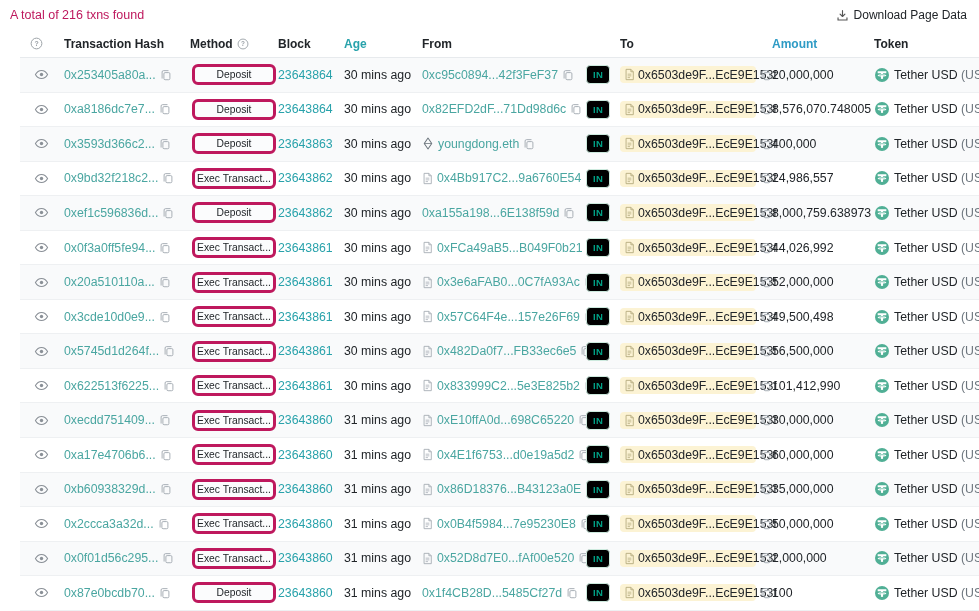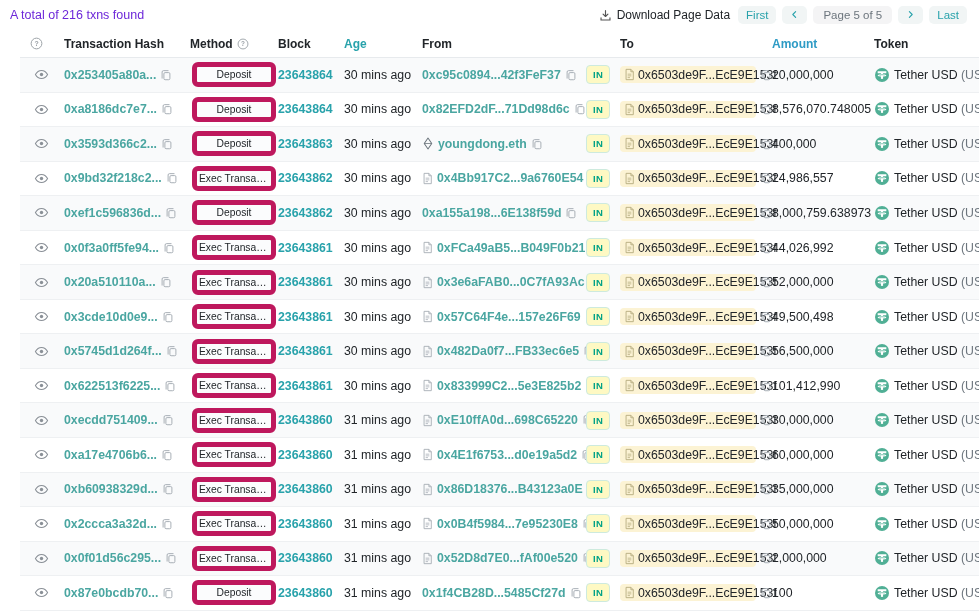--- a/index.html
+++ b/index.html
@@ -3,49 +3,49 @@
 <meta charset="utf-8">
 <style>
   * { margin:0; padding:0; box-sizing:border-box; }
   html,body { width:979px; height:611px; overflow:hidden; background:#fff;
     font-family:"Liberation Sans","DejaVu Sans",sans-serif; color:#212529; }
 
   .wrap { width:979px; height:611px; }
 
   
   .toolbar { height:30px; display:flex; align-items:center; justify-content:space-between; padding:0 12px 0 10px; }
-  .total { font-size:12.5px; color:#6d28d9; }
+  .total { font-size:12.5px; color:#be185d; }
   .tb-right { display:flex; align-items:center; gap:8px; }
   .download { display:flex; align-items:center; gap:5px; font-size:12px; color:#212529; cursor:pointer; }
   .pg { display:flex; align-items:center; gap:6px; }
   .pg-btn { font-size:11.5px; padding:3px 8px; border-radius:5px; background:#f1f5f5; color:var(--link-cyan); cursor:pointer; }
   .pg-info { font-size:11.5px; padding:3px 10px; border-radius:5px; background:#f4f4f5; color:#6c757d; }
 
   
   .grid-row { display:grid; grid-template-columns:34px 126px 88px 66px 78px 164px 34px 152px 102px 1fr;
     align-items:center; padding-left:10px;margin-left:20px; }
   .thead { height:28px; border-bottom:1px solid #e7eaed; font-size:12px; font-weight:700; color:#212529; }
   .thead .hcell { display:flex; align-items:center; gap:4px; }
   .h-age { color:var(--link-cyan); cursor:pointer; }
   .h-amount { color:var(--link-blue); cursor:pointer; }
 
   .rows { }
   .row { height:34.55px; border-bottom:1px solid #eef0f2; font-size:12.3px; }
   .row:nth-child(odd) { background:#f9fafb; }
   .cell { display:flex; align-items:center; gap:4px; min-width:0; }
   .c-eye { justify-content:flex-start; padding-left:4px; }
-  a.link { color:var(--link-teal); text-decoration:none; cursor:pointer; white-space:nowrap;font-weight:bold; }
+  a.link { color:var(--link-teal); text-decoration:none; cursor:pointer; white-space:nowrap; }
   a.blocklink { color:var(--link-cyan); }
   .age-text { color:#212529; white-space:nowrap;text-align:center; }
   .pill { display:inline-block; width:84px; text-align:center; font-size:10.3px; color:#212529;
-    background:#fbfcfd; border:5px solid #be185d; border-radius:6px; padding:2px 2px;
+    background:#fbfcfd; border:3px solid #be185d; border-radius:6px; padding:2px 2px;
     white-space:nowrap; overflow:hidden; text-overflow:ellipsis; }
   .c-method { justify-content:center; }
   .in-badge { display:inline-block; font-size:9.5px; font-weight:700; color:var(--badge-green);
-    background:#fef9c3; border:1px solid #cdeade; border-radius:4px; padding:3px 6px; letter-spacing:.3px; }
+    background:#000000; border:1px solid #cdeade; border-radius:4px; padding:3px 6px; letter-spacing:.3px; }
   .to-hl { background:var(--highlight-yellow); border-radius:4px; padding:1.5px 4px; display:flex; align-items:center; gap:3px; min-width:0; }
   .to-hl a { color:#212529; }
   .copy-btn { display:inline-flex; cursor:pointer; flex:none; }
   .icn { display:inline-flex; flex:none; }
   .c-amount span { white-space:nowrap; }
   .token-name { color:#212529; text-decoration:none; white-space:nowrap; cursor:pointer; }
   .token-sym { color:#6c757d; }
 </style>
 </head>
 <body>
@@ -57,35 +57,20 @@
     <div class="tb-right">
       <div class="download">
         <span class="icn">
           <svg width="13" height="13" viewBox="0 0 16 16">
               <path d="M8 2v7M5 6.2 8 9.2l3-3" fill="none" stroke="#555" stroke-width="1.4" stroke-linecap="round" stroke-linejoin="round"></path>
               <path d="M2.5 11v2.5h11V11" fill="none" stroke="#555" stroke-width="1.4" stroke-linecap="round"></path>
             </svg>
         </span>
         <span>Download Page Data</span>
       </div>
-      <div class="pg">
-        <span class="pg-btn">First</span>
-        <span class="pg-btn">
-          <svg width="9" height="9" viewBox="0 0 16 16">
-              <path d="M10 3 5 8l5 5" fill="none" stroke="#28a2ab" stroke-width="2" stroke-linecap="round" stroke-linejoin="round"></path>
-            </svg>
-        </span>
-        <span class="pg-info">Page 5 of 5</span>
-        <span class="pg-btn">
-          <svg width="9" height="9" viewBox="0 0 16 16">
-              <path d="M6 3l5 5-5 5" fill="none" stroke="#28a2ab" stroke-width="2" stroke-linecap="round" stroke-linejoin="round"></path>
-            </svg>
-        </span>
-        <span class="pg-btn">Last</span>
-      </div>
     </div>
   </div>
 
   <div class="grid-row thead">
     <div class="hcell">
       <span class="icn">
         <svg width="13" height="13" viewBox="0 0 16 16">
             <circle cx="8" cy="8" r="6.6" fill="none" stroke="#9aa0a6" stroke-width="1.2"></circle>
             <text x="8" y="11" font-size="8.5" text-anchor="middle" fill="#9aa0a6">?</text>
           </svg>

